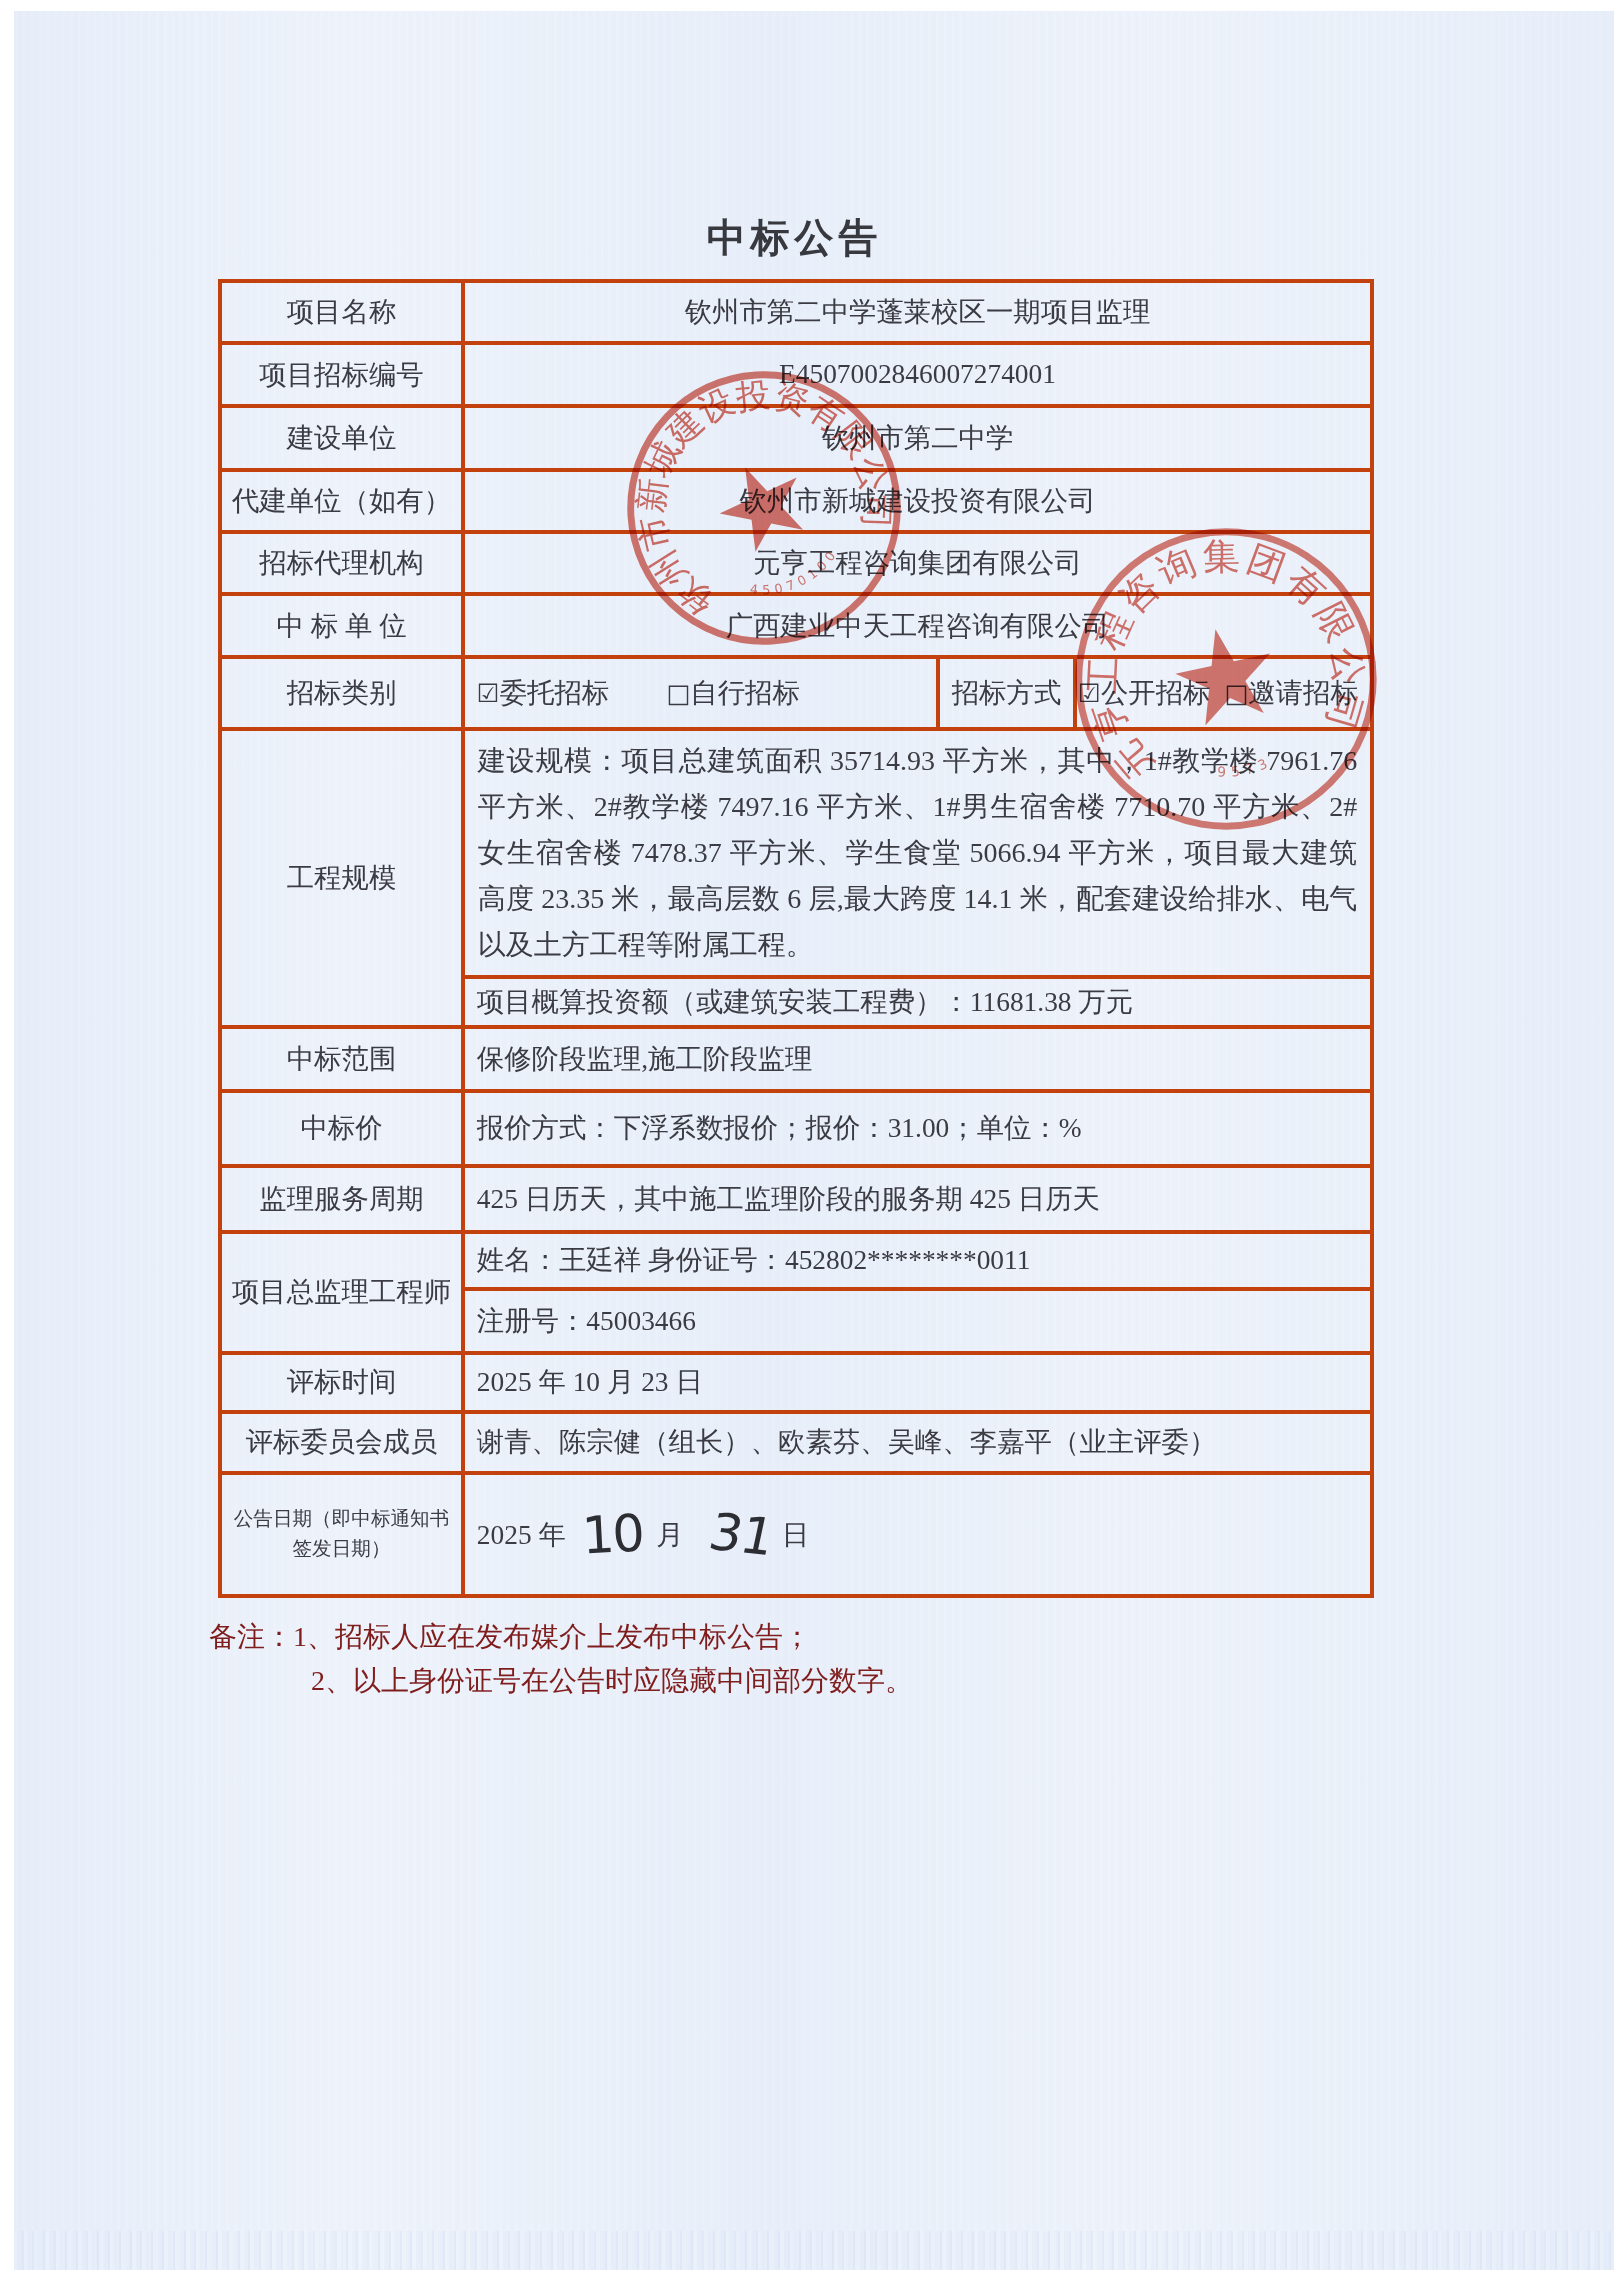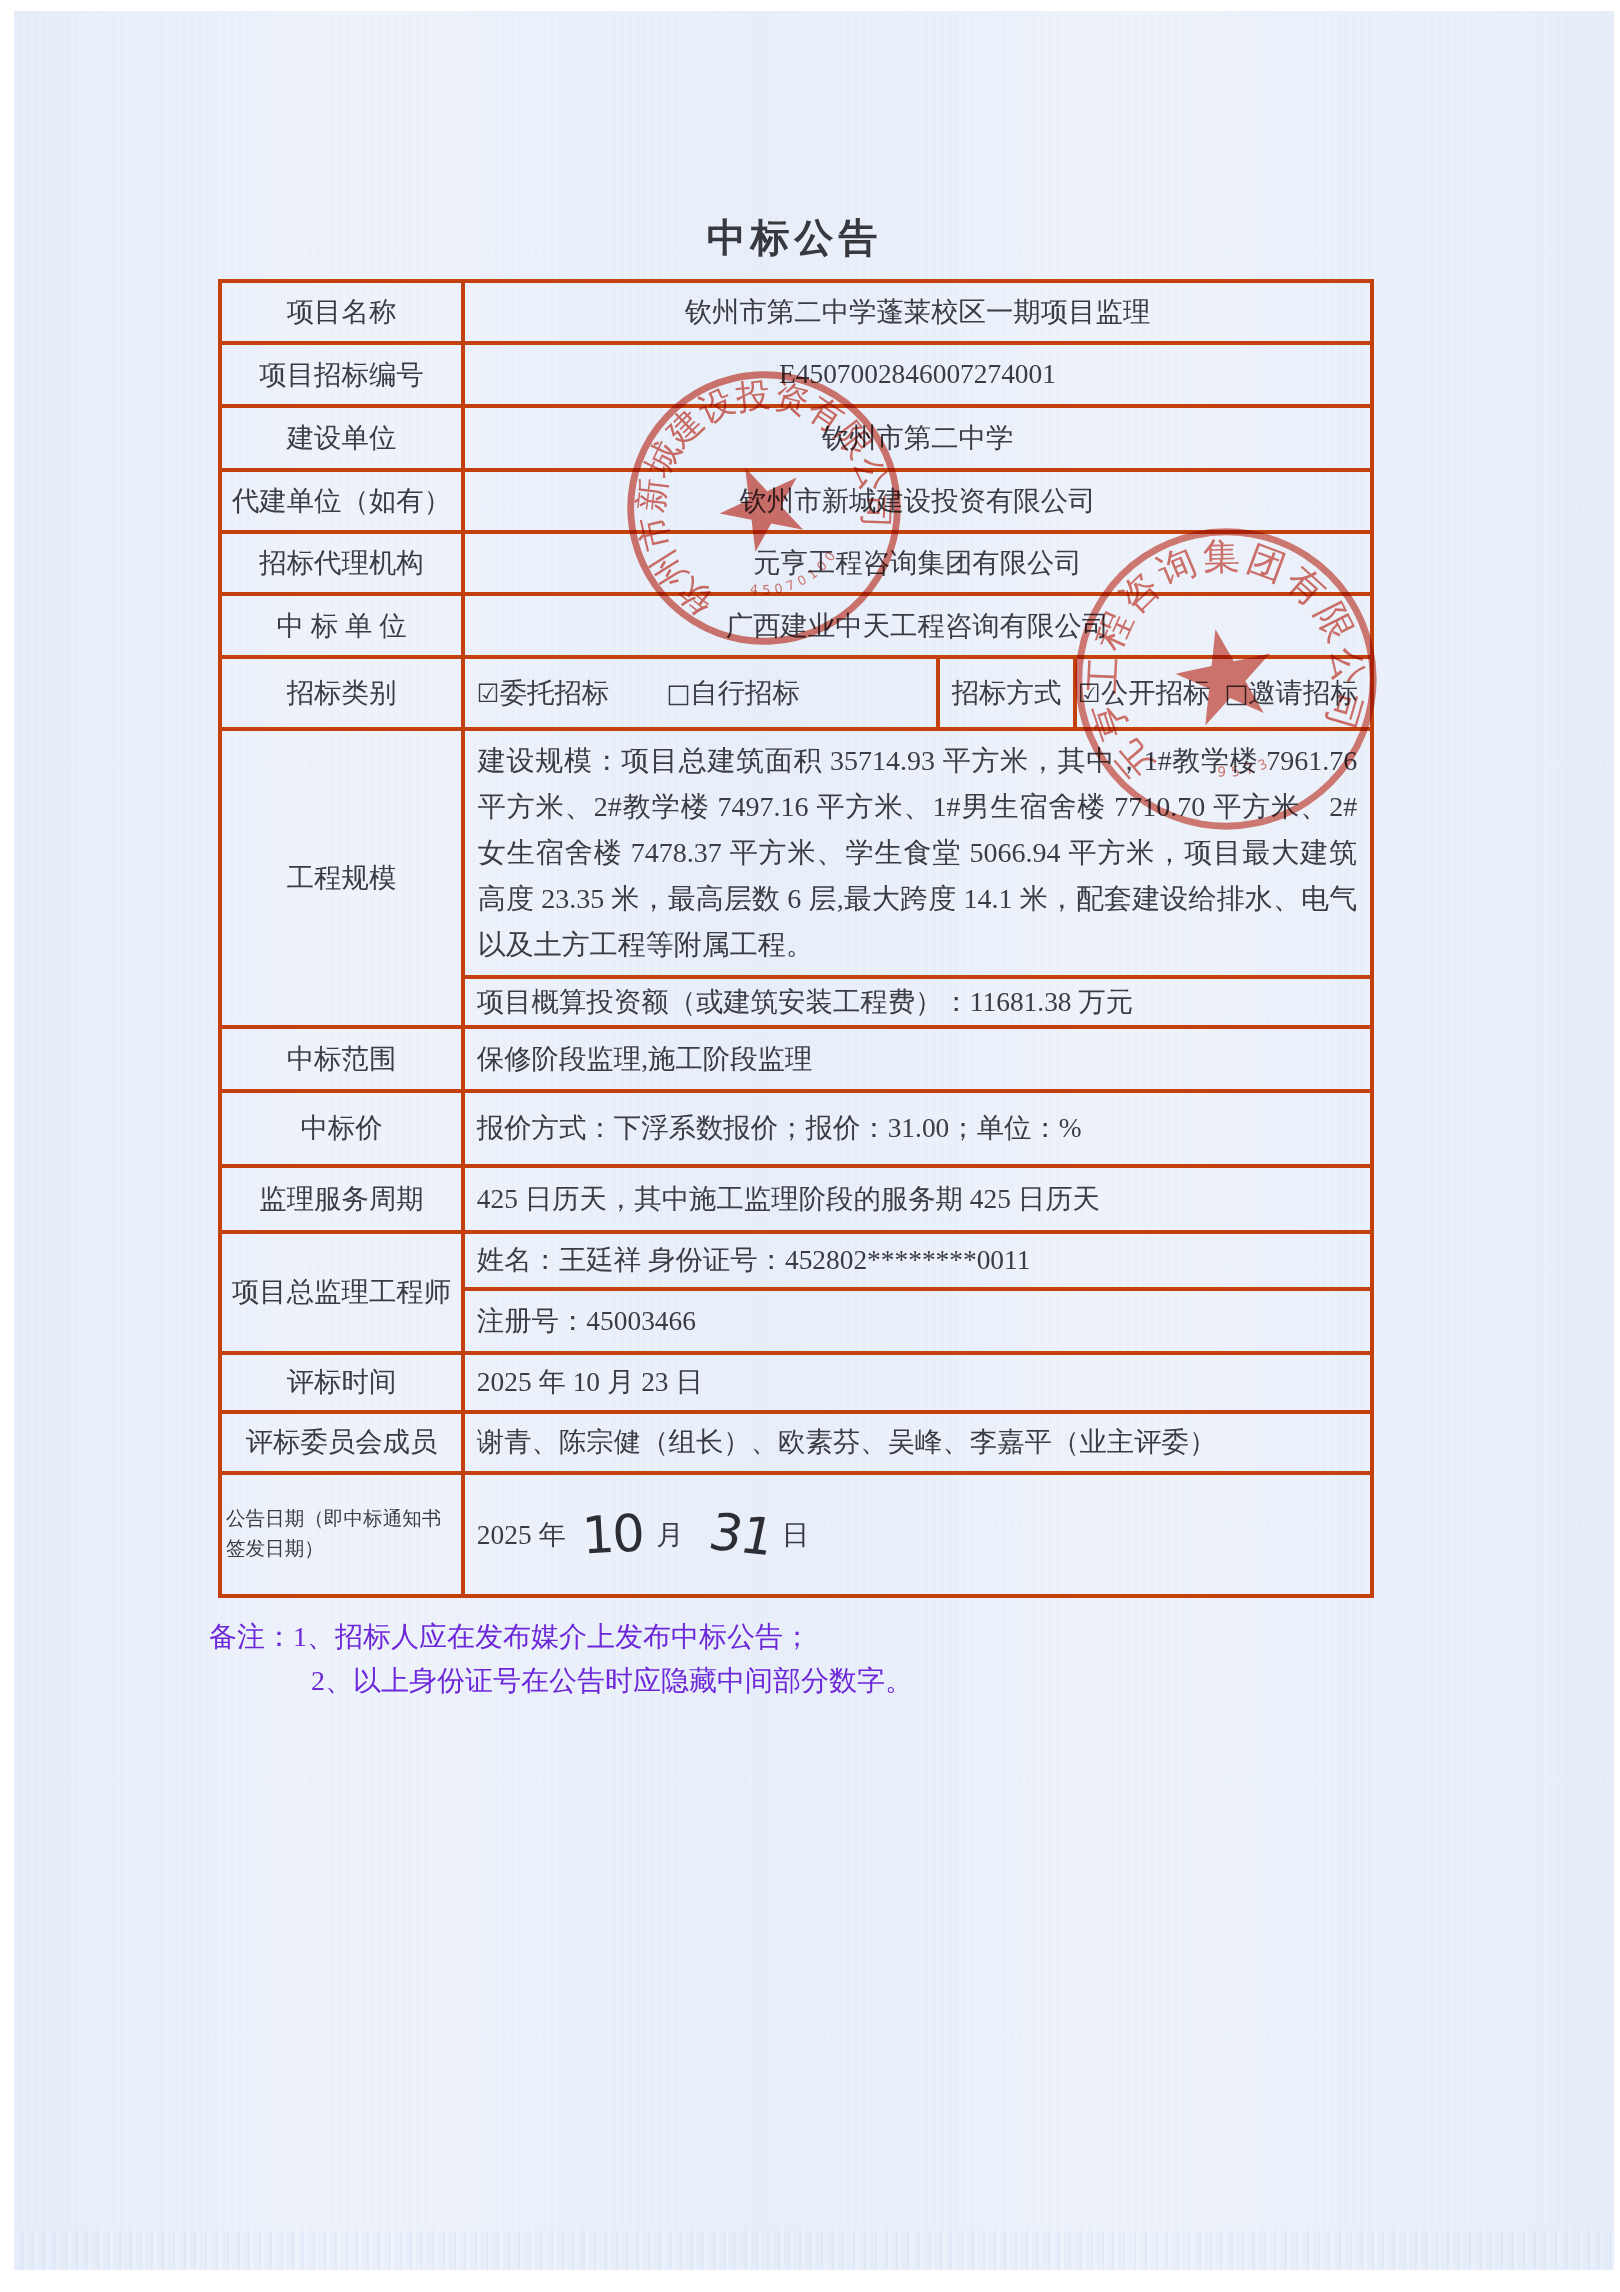--- a/index.html
+++ b/index.html
@@ -38,42 +38,42 @@
     font-size:27.4px;color:#3b3b43;
   }
   .award-table td{
     border:4px solid #c2410c;vertical-align:middle;
     overflow:hidden;
   }
   col.c1{width:243px;} col.c2{width:475px;} col.c3{width:137px;} col.c4{width:297px;}
   td.lab{text-align:center;padding:0 5.9px;}
   td.val-c{text-align:center;padding:0 9.8px;}
   td.val-l{text-align:left;padding:0 9.8px 0 11.8px;border-radius:8px;}
-  td.small-lab{font-size:19.6px;line-height:30px;padding:0 3.9px;}
+  td.small-lab{text-align:center;font-size:19.6px;line-height:30px;padding:0 3.9px;}
   .desc{
     font-size:28px;line-height:46px;text-align:justify;text-justify:inter-character;
     padding:5.9px 11.8px 5.9px 11.8px;
   }
   .opts{white-space:nowrap;}
   .optgap{display:inline-block;width:57px;}
   .optgap-s{display:inline-block;width:13.7px;}
   .box{font-family:"DejaVu Sans",sans-serif;font-size:25.5px;}
   .date-cell{white-space:nowrap;}
   .hw{
     display:inline-block;font-family:"DejaVu Sans",sans-serif;
     font-size:51px;font-weight:400;color:#2d2d34;line-height:1;
     vertical-align:-7.8px;
   }
   .hw-month{transform:rotate(-3deg);letter-spacing:-2px;margin:0 3.9px 0 9.8px;}
   .hw-day{transform:rotate(6deg) skewX(-6deg);letter-spacing:-1px;margin:0 0 0 17.6px;}
   .date-unit{margin:0 2px;}
 
   .notes{
     position:absolute;left:209px;top:1615px;width:1078px;
-    font-size:28px;line-height:44px;color:#6d28d9;
+    font-size:28px;line-height:44px;color:#7f1d1d;
   }
   .notes .line2{margin-left:102px;}
 
   .seal{
     position:absolute;pointer-events:none;
     mix-blend-mode:multiply;opacity:.88;
   }
   .seal text{font-family:"DejaVu Sans",sans-serif;}
 </style>
 </head>

